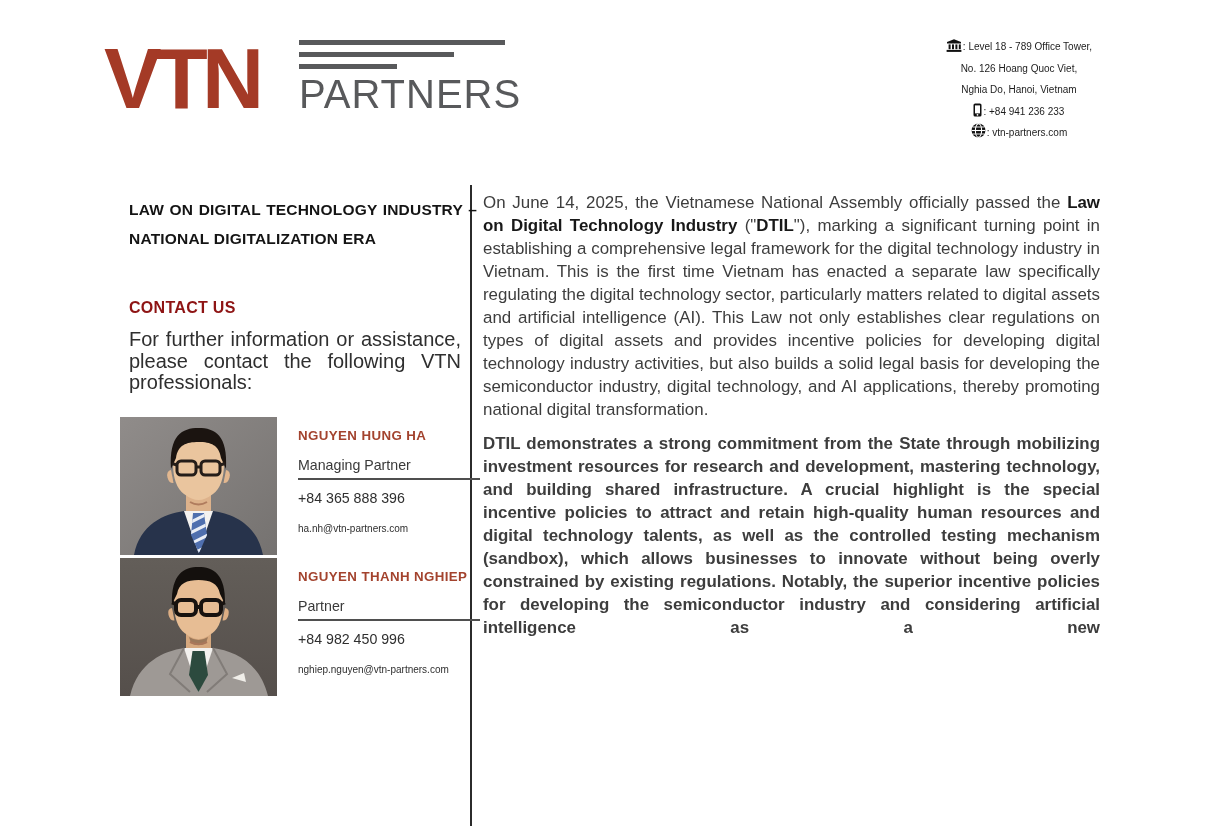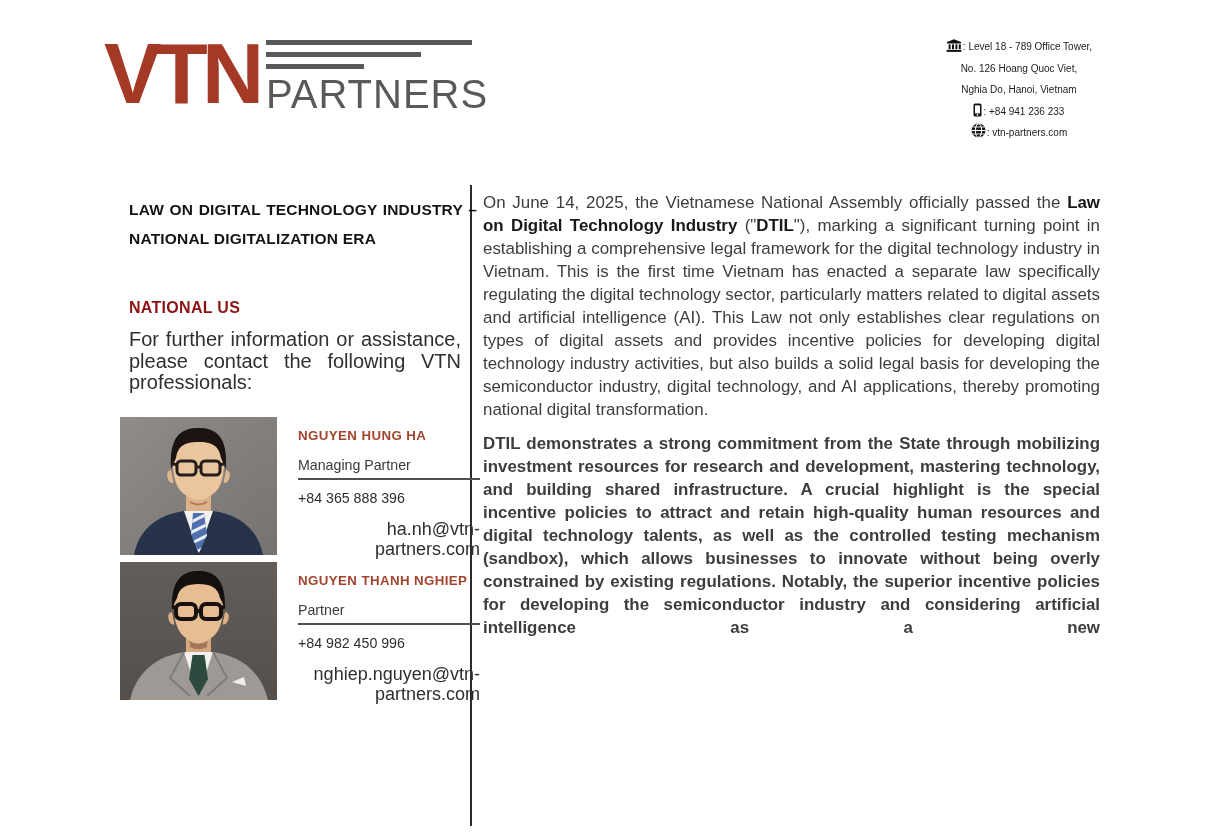--- a/index.html
+++ b/index.html
@@ -1,21 +1,21 @@
 <!DOCTYPE html>
 <html><head>
 <meta charset="utf-8">
 <style>
   html,body{margin:0;padding:0;background:#ffffff;}
   .page{
     position:relative;width:1211px;height:832px;background:#ffffff;overflow:hidden;
     font-family:"Liberation Sans", sans-serif;color:#2f2f2f;
   }
   
-  .logo{position:absolute;left:104px;top:34px;display:flex;align-items:center;}
+  .logo{position:absolute;left:104px;top:34px;display:flex;align-items:flex-end;gap:33px;}
   .logo-vtn{
     font-size:86px;font-weight:900;letter-spacing:-6px;line-height:68px;
     color:#A43A26;display:block;
   }
   .logo-right{margin-left:8px;padding-top:6px;}
   .logo-bars .bar{background:#58595B;height:5px;margin-bottom:7px;}
   .bar1{width:206px;}
   .bar2{width:155px;}
   .bar3{width:98px;margin-bottom:1px;}
   .logo-partners{
@@ -43,21 +43,21 @@
   }
   .contacts{margin-top:23px;margin-left:-9px;}
   .contact-card{display:flex;margin-bottom:3px;}
   .portrait{width:157px;height:138px;flex:none;display:block;}
   .portrait svg{display:block;width:157px;height:138px;}
   .cinfo{margin-left:21px;width:182px;}
   .cname{font-size:13.3px;font-weight:800;color:#A3432E;letter-spacing:0.4px;margin-top:11px;}
   .ctitle{font-size:14.2px;color:#3a3a3a;margin-top:14px;}
   .crule{border-bottom:2px solid #4f4f4f;margin-top:5px;width:182px;}
   .cphone{font-size:14.2px;color:#2f2f2f;margin-top:10px;}
-  .cemail{font-size:18px;color:#2f2f2f;margin-top:13px;line-height:20px;word-break:break-word;text-align:right;}
+  .cemail{font-size:10px;color:#2f2f2f;margin-top:13px;line-height:20px;word-break:break-word;}
   
   .right-col{position:absolute;left:483px;top:191px;width:617px;}
   .body-p{
     margin:0 0 11px 0;font-size:16.9px;line-height:23px;color:#3d3d3d;
     text-align:justify;
   }
   .body-p b{color:#181818;font-weight:800;}
   .justify-last{text-align-last:justify;font-weight:bold;}
 </style>
 </head>
@@ -104,21 +104,21 @@
         <path d="M0.6 7.5 H14.4" stroke="#ffffff" stroke-width="1.1"></path>
         <path d="M1.6 4 H13.4 M1.6 11 H13.4" stroke="#ffffff" stroke-width="0.9"></path>
       </svg><span>: vtn-partners.com</span>
     </div>
   </div>
 
   <div class="col-divider"></div>
 
   <section class="left-col">
     <h1 class="article-title">LAW ON DIGITAL TECHNOLOGY INDUSTRY – NATIONAL DIGITALIZATION ERA</h1>
-    <h2 class="contact-heading">NATIONAL US</h2>
+    <h2 class="contact-heading">CONTACT US</h2>
     <p class="contact-intro">For further information or assistance, please contact the following VTN professionals:</p>
 
     <div class="contacts">
 
       <div class="contact-card">
         <span class="portrait">
           <svg viewBox="0 0 157 138" preserveAspectRatio="none">
             <defs>
               <linearGradient id="bgA" x1="0" y1="0" x2="1" y2="1">
                 <stop offset="0" stop-color="#908c8a"></stop>

